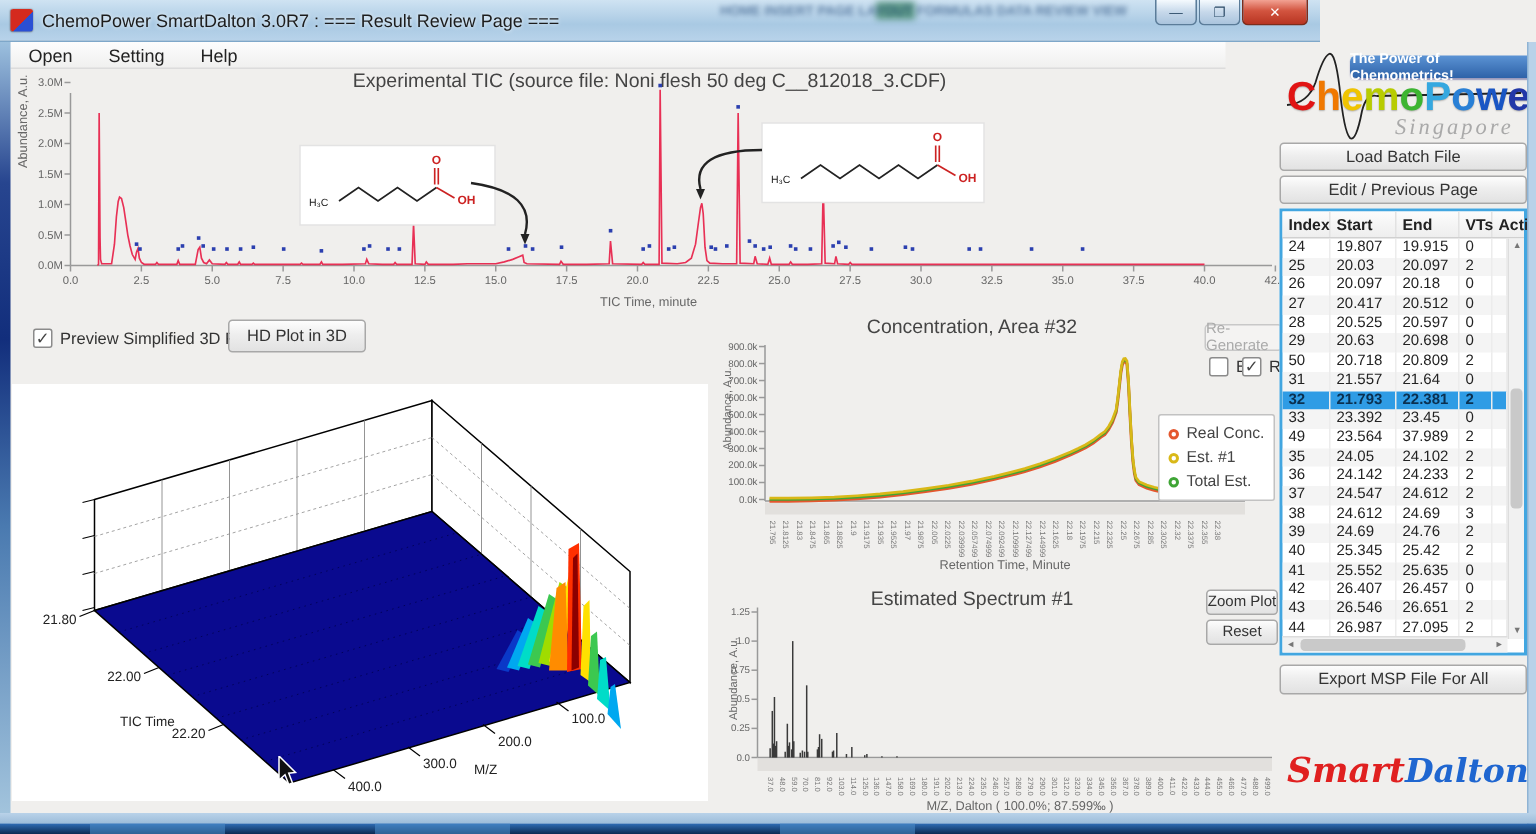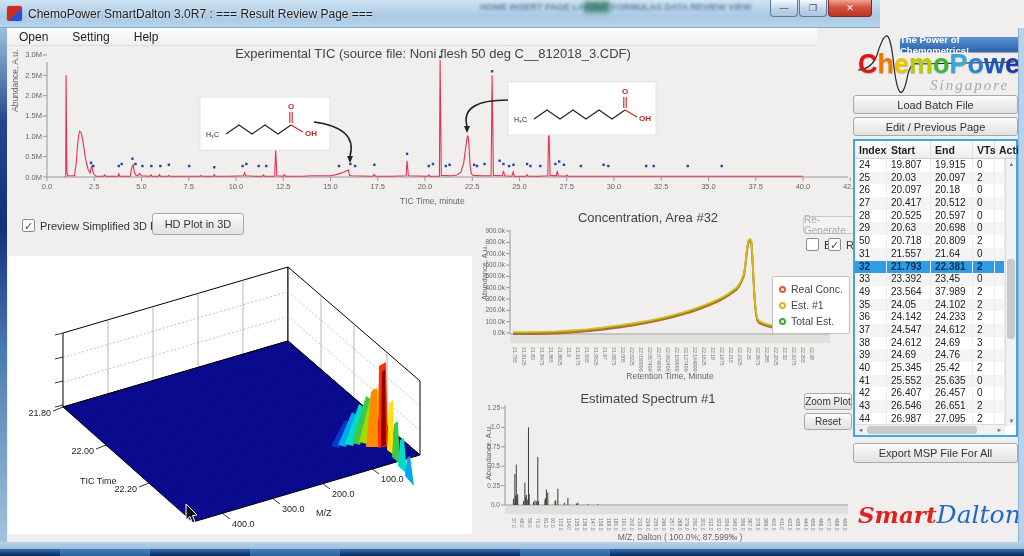--- a/index.html
+++ b/index.html
@@ -62,21 +62,21 @@
   .vthumb{position:absolute;left:1px;top:100px;width:8px;height:80px;background:#c9c9c9;border-radius:3px;}
   .sarrow{position:absolute;width:11px;height:10px;font-size:6px;color:#777;text-align:center;line-height:10px;}
   .hscroll{position:absolute;left:0;bottom:0;width:150px;height:11px;background:#f1f1f1;border-top:1px solid #ddd;}
   .hthumb{position:absolute;left:12px;top:1px;width:110px;height:8px;background:#c9c9c9;border-radius:3px;}
   #legend{position:absolute;left:772px;top:276px;width:78px;height:58px;background:#fff;
     border:1px solid #c2c2c2;border-radius:2px;font-size:10.5px;color:#444;padding:4px 6px;}
   .legrow{display:flex;align-items:center;height:16px;}
   .legdot{width:7px;height:7px;border-radius:50%;border:2px solid #000;margin-right:5px;flex:none;}
   #smartdalton{position:absolute;left:858px;top:500px;width:160px;text-align:center;white-space:nowrap;}
   #sd-smart{font-family:"DejaVu Serif",serif;font-style:italic;font-weight:bold;font-size:23px;color:#e02020;}
-  #sd-dalton{font-family:"DejaVu Serif",serif;font-style:italic;font-weight:normal;font-size:25px;color:#1f66d0;}
+  #sd-dalton{font-family:"DejaVu Serif",serif;font-style:italic;font-weight:bold;font-size:22px;color:#1f66d0;}
   #sd-tm{font-size:10px;color:#222;vertical-align:super;font-weight:bold;}
   .panelwhite{position:absolute;background:#fff;}
 </style>
 </head>
 <body>
 
 <div id="screen">
 
   <div id="titlebar">
     <span id="bgexcel"></span>

